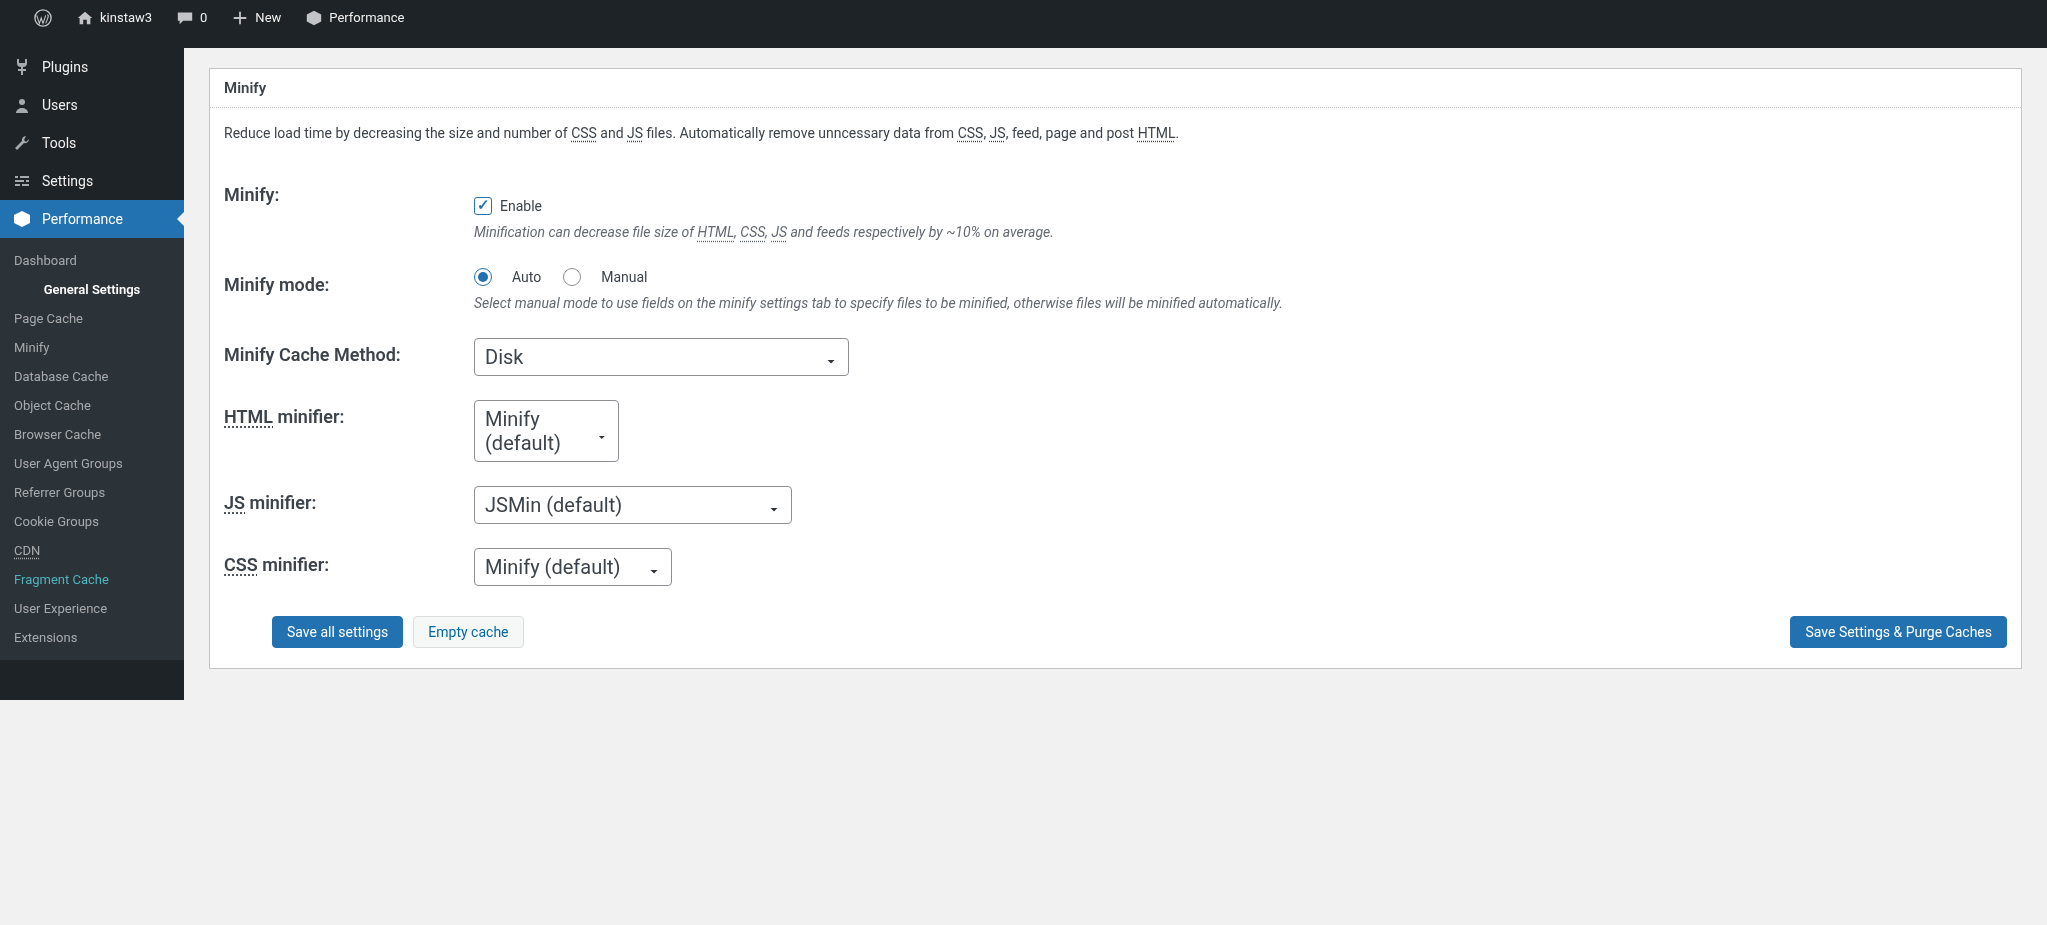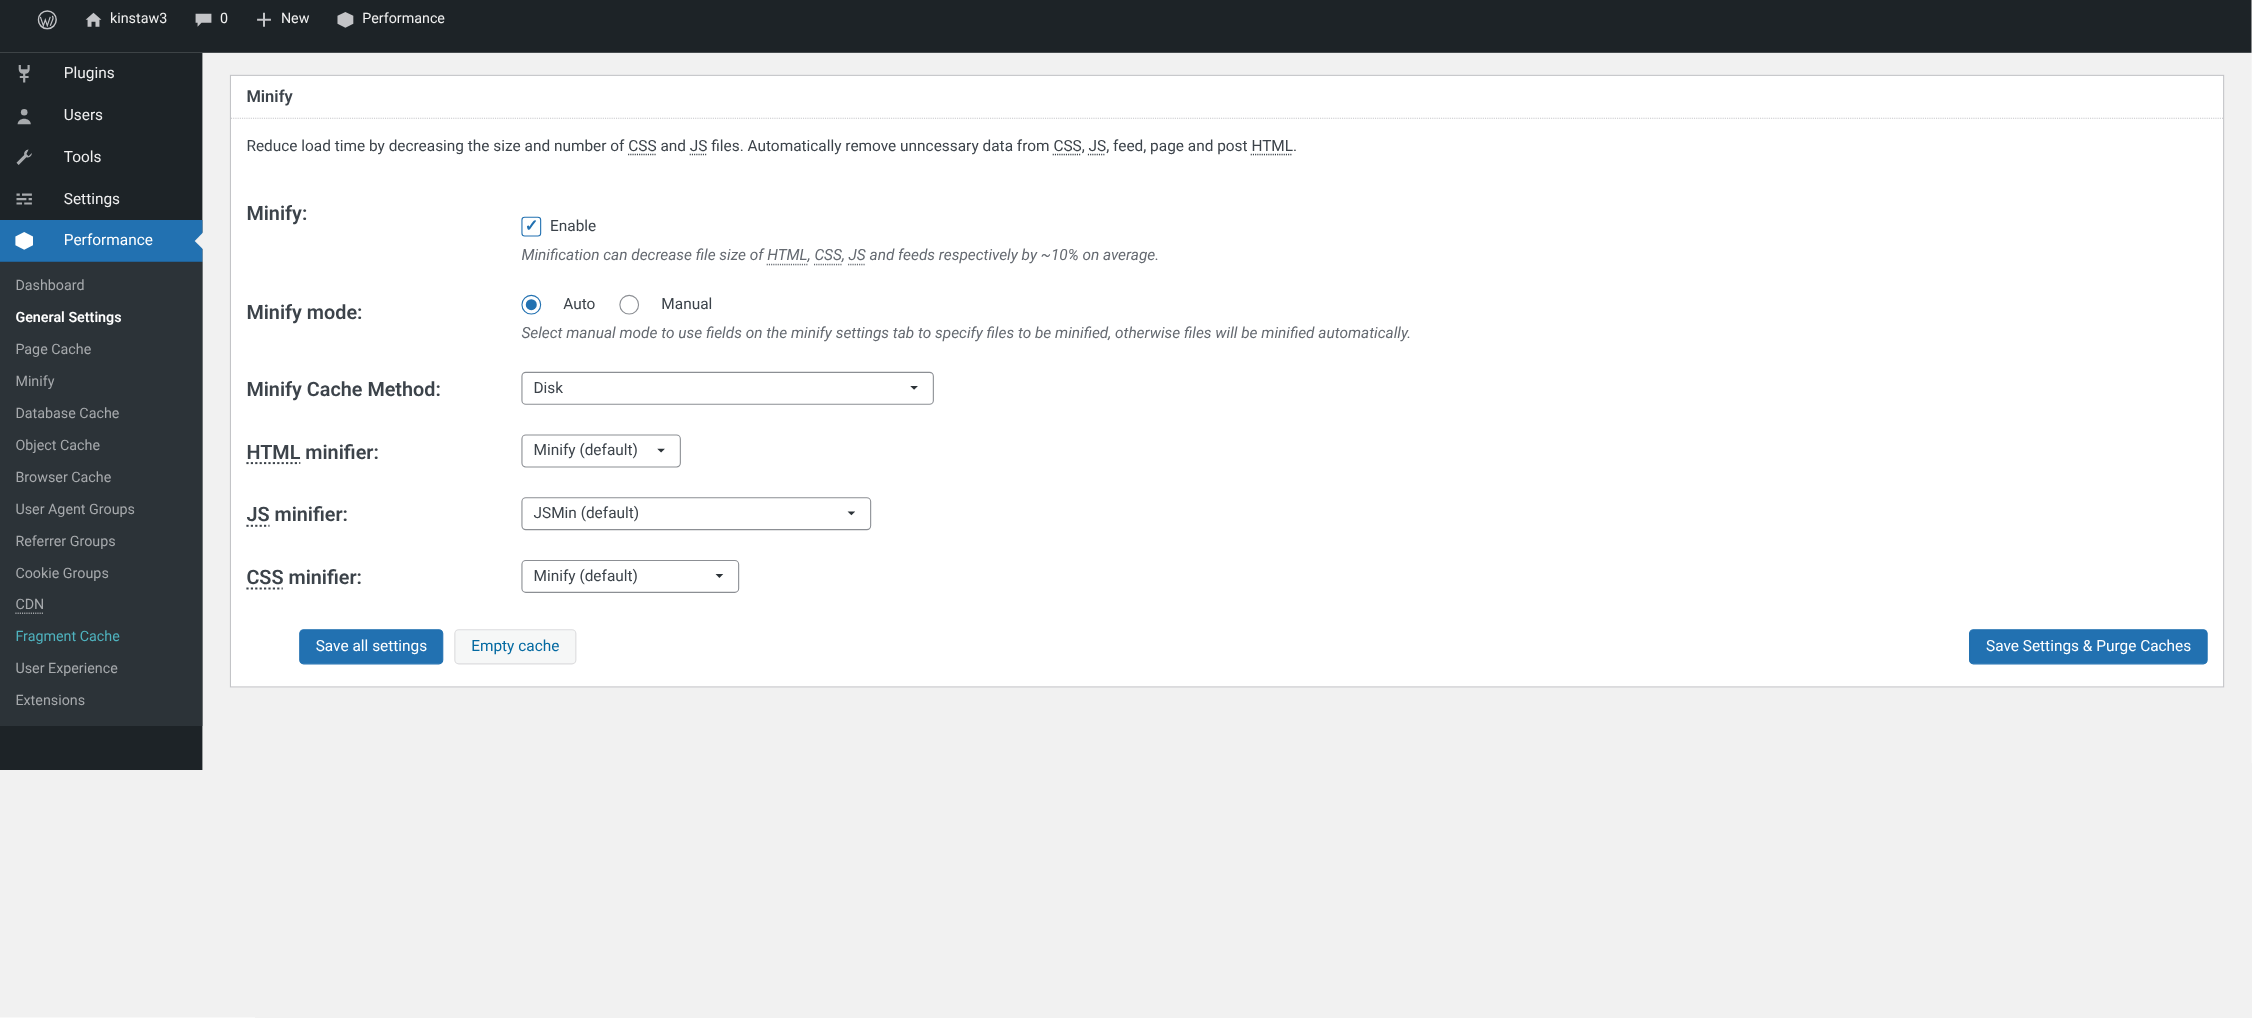--- a/index.html
+++ b/index.html
@@ -50,21 +50,21 @@
   padding-bottom: 40px;
 }
 #content {
   flex: 1;
   padding: 20px 25px 25px 25px;
 }
 
 .menu-item {
   display: flex;
   align-items: center;
-  gap: 26px;
+  gap: 10px;
   padding: 9px 12px;
   color: #f0f0f1;
   font-size: 14px;
   cursor: pointer;
 }
 .menu-item.active {
   background: #2271b1;
   color: #fff;
   position: relative;
 }
@@ -82,21 +82,21 @@
 .submenu {
   background: #2c3338;
   padding: 8px 0;
 }
 .submenu-item {
   padding: 7px 14px;
   font-size: 13px;
   color: #a7aaad;
   cursor: pointer;
 }
-.submenu-item.current { color: #fff; font-weight: 600; }
+.submenu-item.current { color: #fff; font-weight: 600; text-align: center; }
 .submenu-item.teal { color: #4fb3bf; }
 .submenu-item .abbr { text-decoration: underline dotted; text-underline-offset: 3px; }
 
 
 .postbox {
   background: #fff;
   border: 1px solid #c3c4c7;
 }
 .postbox-header {
   padding: 10px 14px;
@@ -143,21 +143,21 @@
   width:18px; height:18px; appearance:none; border:1px solid #8c8f94; border-radius:50%; position:relative; cursor:pointer; background:#fff;
 }
 input[type=radio].styled:checked { border-color:#2271b1; }
 input[type=radio].styled:checked::after {
   content:""; position:absolute; top:3px; left:3px; width:10px; height:10px; background:#2271b1; border-radius:50%;
 }
 .desc { font-style: italic; color:#646970; font-size:14px; line-height:1.6; }
 .select-wrap {
   display:inline-flex; align-items:center; justify-content:space-between;
   border:1px solid #8c8f94; border-radius:4px; background:#fff;
-  padding: 6px 10px; font-size:14px; min-width:140px; cursor:pointer;
+  padding: 6px 10px; font-size:20px; min-width:140px; cursor:pointer;
 }
 .select-wrap.w-wide { width: 375px; }
 .select-wrap.w-med { width: 318px; }
 .select-wrap.w-sm { width: 145px; }
 .select-wrap.w-css { width: 198px; }
 .chevron { width:14px; height:14px; color:#2c3338; }
 
 
 .button-row {
   display:flex; align-items:center; justify-content:space-between; margin-top: 18px;

